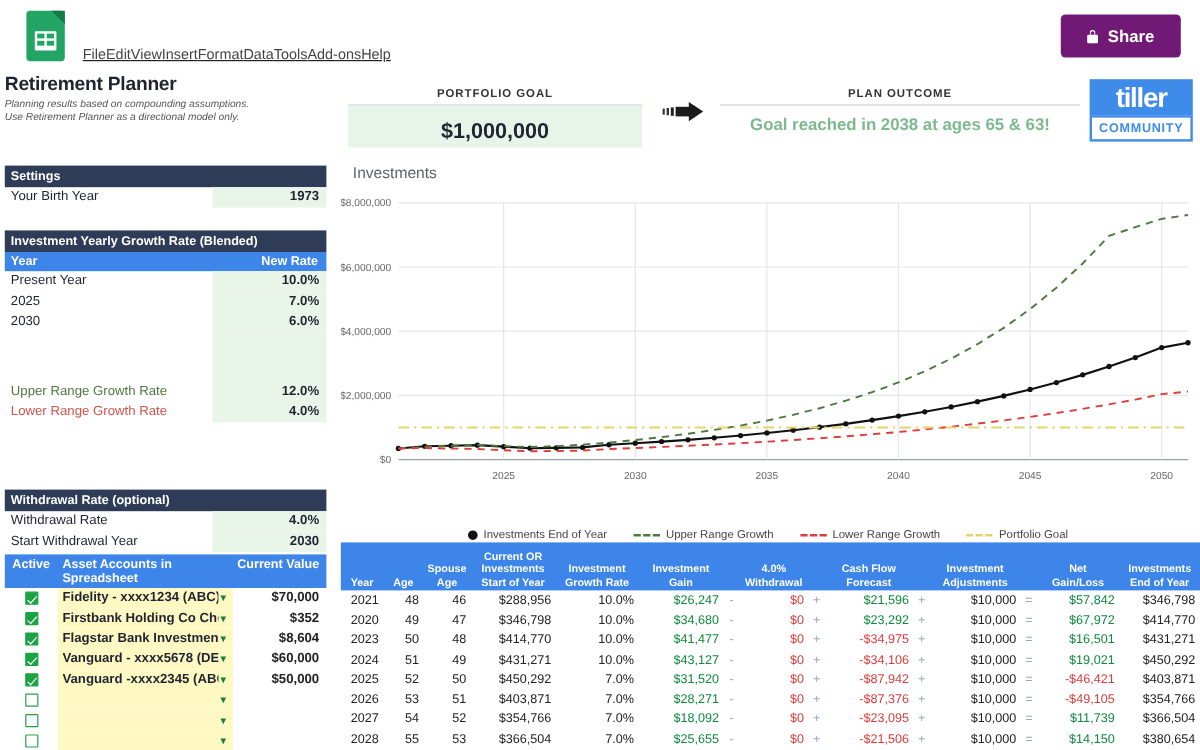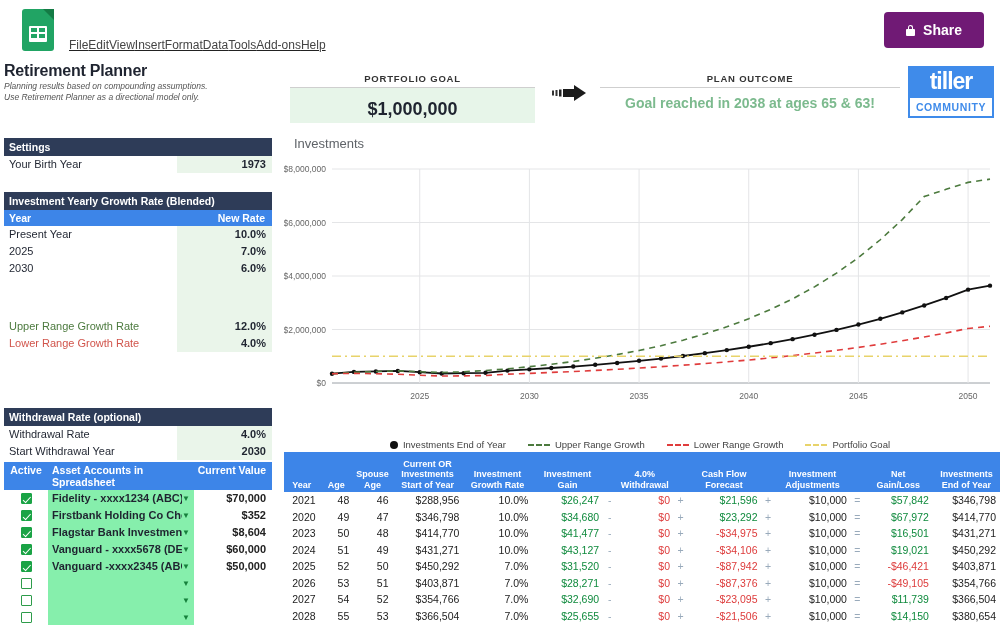--- a/index.html
+++ b/index.html
@@ -79,21 +79,21 @@
   .row .val { width:95px; text-align:right; padding-right:6px; background:#eaf5ea; font-weight:bold; color:#1f2430;}
   .fillbox { background:#eaf5ea; }
 
   
   .acc-head { background:#3d85e8; color:#fff; font-size:10.5px; font-weight:bold; display:flex; padding:2px 0; }
   .acc-head .c1 { width:44px; text-align:center; }
   .acc-head .c2 { flex:1; padding-left:4px; }
   .acc-head .c3 { width:78px; text-align:right; padding-right:6px; }
   .acc-row { display:flex; font-size:11px; line-height:17px; align-items:center; }
   .acc-row .c1 { width:44px; display:flex; justify-content:center; }
-  .acc-row .c2 { flex:1; padding-left:4px; background:#86efac; font-weight:bold; color:#1f2430;
+  .acc-row .c2 { flex:1; padding-left:4px; background:#fef9c3; font-weight:bold; color:#1f2430;
                  display:flex; align-items:center; white-space:nowrap; overflow:hidden; height:17px;}
   .acc-row .c2 .nm{ flex:1; overflow:hidden; }
   .acc-row .c2 .dd{ color:#16803c; font-size:8px; padding-right:4px;}
   .acc-row .c3 { width:78px; text-align:right; padding-right:6px; font-weight:bold;}
   .cbx { width:11px; height:11px; border:1.3px solid #2d9c4a; border-radius:1px; background:#fff; }
   .cbx.on { background:#1aa345; border-color:#1aa345; position:relative; }
   .cbx.on:after{ content:""; position:absolute; left:3px; top:0.5px; width:3px; height:6.5px;
                  border:solid #fff; border-width:0 1.8px 1.8px 0; transform:rotate(42deg); }
 
   
@@ -548,21 +548,21 @@
         <div class="w-op">=</div>
         <div class="w-net neg">-$49,105</div>
         <div class="w-end">$354,766</div>
       </div>
       <div class="dt-row">
         <div class="w-year">2027</div>
         <div class="w-age">54</div>
         <div class="w-sage">52</div>
         <div class="w-start">$354,766</div>
         <div class="w-rate">7.0%</div>
-        <div class="w-gain pos">$32,690</div>
+        <div class="w-gain pos">$18,092</div>
         <div class="w-op">-</div>
         <div class="w-wd zero">$0</div>
         <div class="w-op">+</div>
         <div class="w-cf neg">-$23,095</div>
         <div class="w-op">+</div>
         <div class="w-adj">$10,000</div>
         <div class="w-op">=</div>
         <div class="w-net pos">$11,739</div>
         <div class="w-end">$366,504</div>
       </div>

